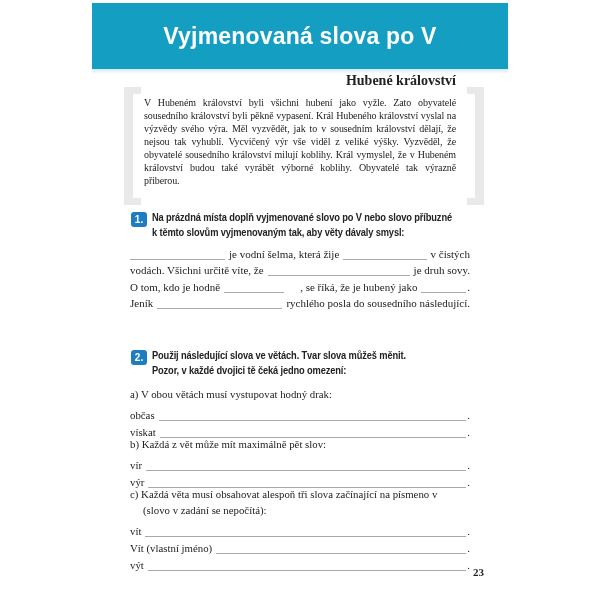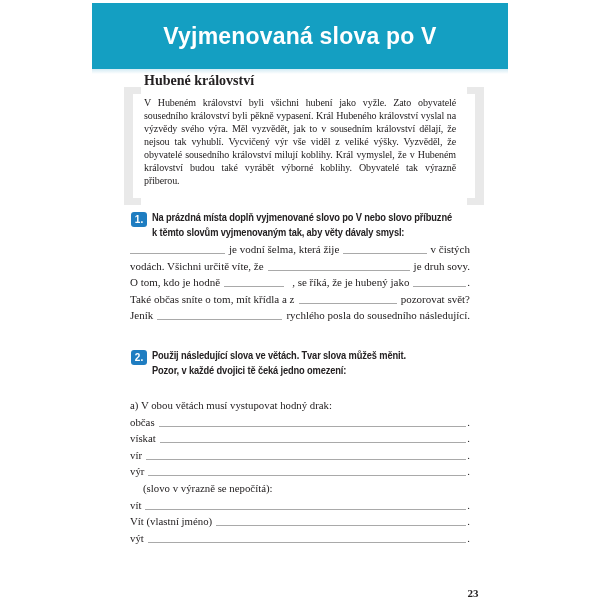--- a/index.html
+++ b/index.html
@@ -21,21 +21,21 @@
     position:absolute; left:92px; top:69px; width:416px; height:5px;
     background:linear-gradient(#d4ebf4, #ffffff);
   }
 
   
   .bracket { position:absolute; width:17px; height:118px; box-sizing:border-box; }
   .bracket-left  { left:124px; top:87px; border-left:9px solid #e9e9e9; border-top:7px solid #e9e9e9; border-bottom:7px solid #e9e9e9; }
   .bracket-right { left:467px; top:87px; border-right:9px solid #e9e9e9; border-top:7px solid #e9e9e9; border-bottom:7px solid #e9e9e9; }
 
   .story-title {
-    position:absolute; left:144px; top:73px; width:312px; text-align:left;
+    position:absolute; left:144px; top:73px; width:312px; text-align:right;
     font-weight:bold; font-size:14px;
   }
   .story-text {
     position:absolute; left:144px; top:96px; width:312px;
     font-size:10px; line-height:13px; letter-spacing:-0.1px;
     text-align:justify;
   }
   .word-count {
     position:absolute; left:144px; top:186px; width:312px; text-align:right;
     font-style:italic; font-size:10.5px;
@@ -54,41 +54,41 @@
     position:absolute; left:152px; width:330px;
     font-family:"Liberation Sans", sans-serif; font-weight:bold;
     font-size:10px; letter-spacing:-0.15px; line-height:14.8px;
     transform:scaleX(0.93); transform-origin:left top; white-space:nowrap;
   }
   .instr-1 { top:211px; }
   .instr-2 { top:349px; }
 
   
   .ex1-lines { position:absolute; left:130px; top:243px; width:340px; font-size:11px; }
-  .ex2-lines { position:absolute; left:130px; top:388px; width:340px; font-size:10.8px;margin-top:11px; }
-  .row { display:flex; align-items:flex-start; height:16.5px; }
+  .ex2-lines { position:absolute; left:130px; top:388px; width:340px; font-size:10.8px; }
+  .row { display:flex; align-items:flex-end; height:16.5px; }
   .ex2-lines .row { height:16.6px; }
   .t { white-space:pre; flex-shrink:0; }
   .blank {
     display:inline-block; height:10px; border-bottom:1px solid #a9a9a9;
     margin:0 4px; flex-shrink:1; min-width:8px;
   }
   .blank.grow { flex:1 1 auto; }
   .blank.w95  { width:95px; }
   .blank.w60  { width:60px; }
   .blank.first { margin-left:0; }
   .blank.tight-r { margin-right:1px; }
   .blank.tight-l { margin-right:0; }
-  .no-lm { margin-left:8px; }
+  .no-lm { margin-left:16px; }
   .label-row { height:16.6px; white-space:nowrap; }
   .indent { padding-left:13px; }
 
   .page-number {
-    position:absolute; left:462px; top:566px; width:22px; text-align:center;
-    font-weight:bold; font-size:11px;margin-top:21px;
+    position:absolute; left:473px; top:566px; width:22px; text-align:left;
+    font-weight:bold; font-size:11px;
   }
 </style>
 </head>
 <body>
 
 <div class="page">
 
   <div class="banner">
     <span class="banner-title">Vyjmenovaná slova po V</span>
   </div>
@@ -119,25 +119,20 @@
       <span class="t">je druh sovy.</span>
     </div>
     <div class="row">
       <span class="t">O tom, kdo je hodně</span>
       <span class="blank w60 tight-l"></span>
       <span class="t no-lm">, se říká, že je hubený jako</span>
       <span class="blank grow tight-r"></span>
       <span class="t">.</span>
     </div>
     <div class="row">
-      <span class="t">Také občas sníte o tom, mít křídla a z</span>
-      <span class="blank grow"></span>
-      <span class="t">pozorovat svět?</span>
-    </div>
-    <div class="row">
       <span class="t">Jeník</span>
       <span class="blank grow"></span>
       <span class="t">rychlého posla do sousedního následující.</span>
     </div>
   </div>
 
   <div class="badge badge-2">2.</div>
   <div class="instr instr-2">
     <div>Použij následující slova ve větách. Tvar slova můžeš měnit.</div>
     <div>Pozor, v každé dvojici tě čeká jedno omezení:</div>
@@ -148,31 +143,33 @@
     <div class="row">
       <span class="t">občas</span>
       <span class="blank grow tight-r"></span>
       <span class="t">.</span>
     </div>
     <div class="row">
       <span class="t">vískat</span>
       <span class="blank grow tight-r"></span>
       <span class="t">.</span>
     </div>
+    <div class="label-row">b) Každá z vět může mít maximálně pět slov:</div>
     <div class="row">
       <span class="t">vír</span>
       <span class="blank grow tight-r"></span>
       <span class="t">.</span>
     </div>
     <div class="row">
       <span class="t">výr</span>
       <span class="blank grow tight-r"></span>
       <span class="t">.</span>
     </div>
-    <div class="label-row indent">(slovo v výrazně se nepočítá):</div>
+    <div class="label-row">c) Každá věta musí obsahovat alespoň tři slova začínající na písmeno v</div>
+    <div class="label-row indent">(slovo v zadání se nepočítá):</div>
     <div class="row">
       <span class="t">vít</span>
       <span class="blank grow tight-r"></span>
       <span class="t">.</span>
     </div>
     <div class="row">
       <span class="t">Vít (vlastní jméno)</span>
       <span class="blank grow tight-r"></span>
       <span class="t">.</span>
     </div>

